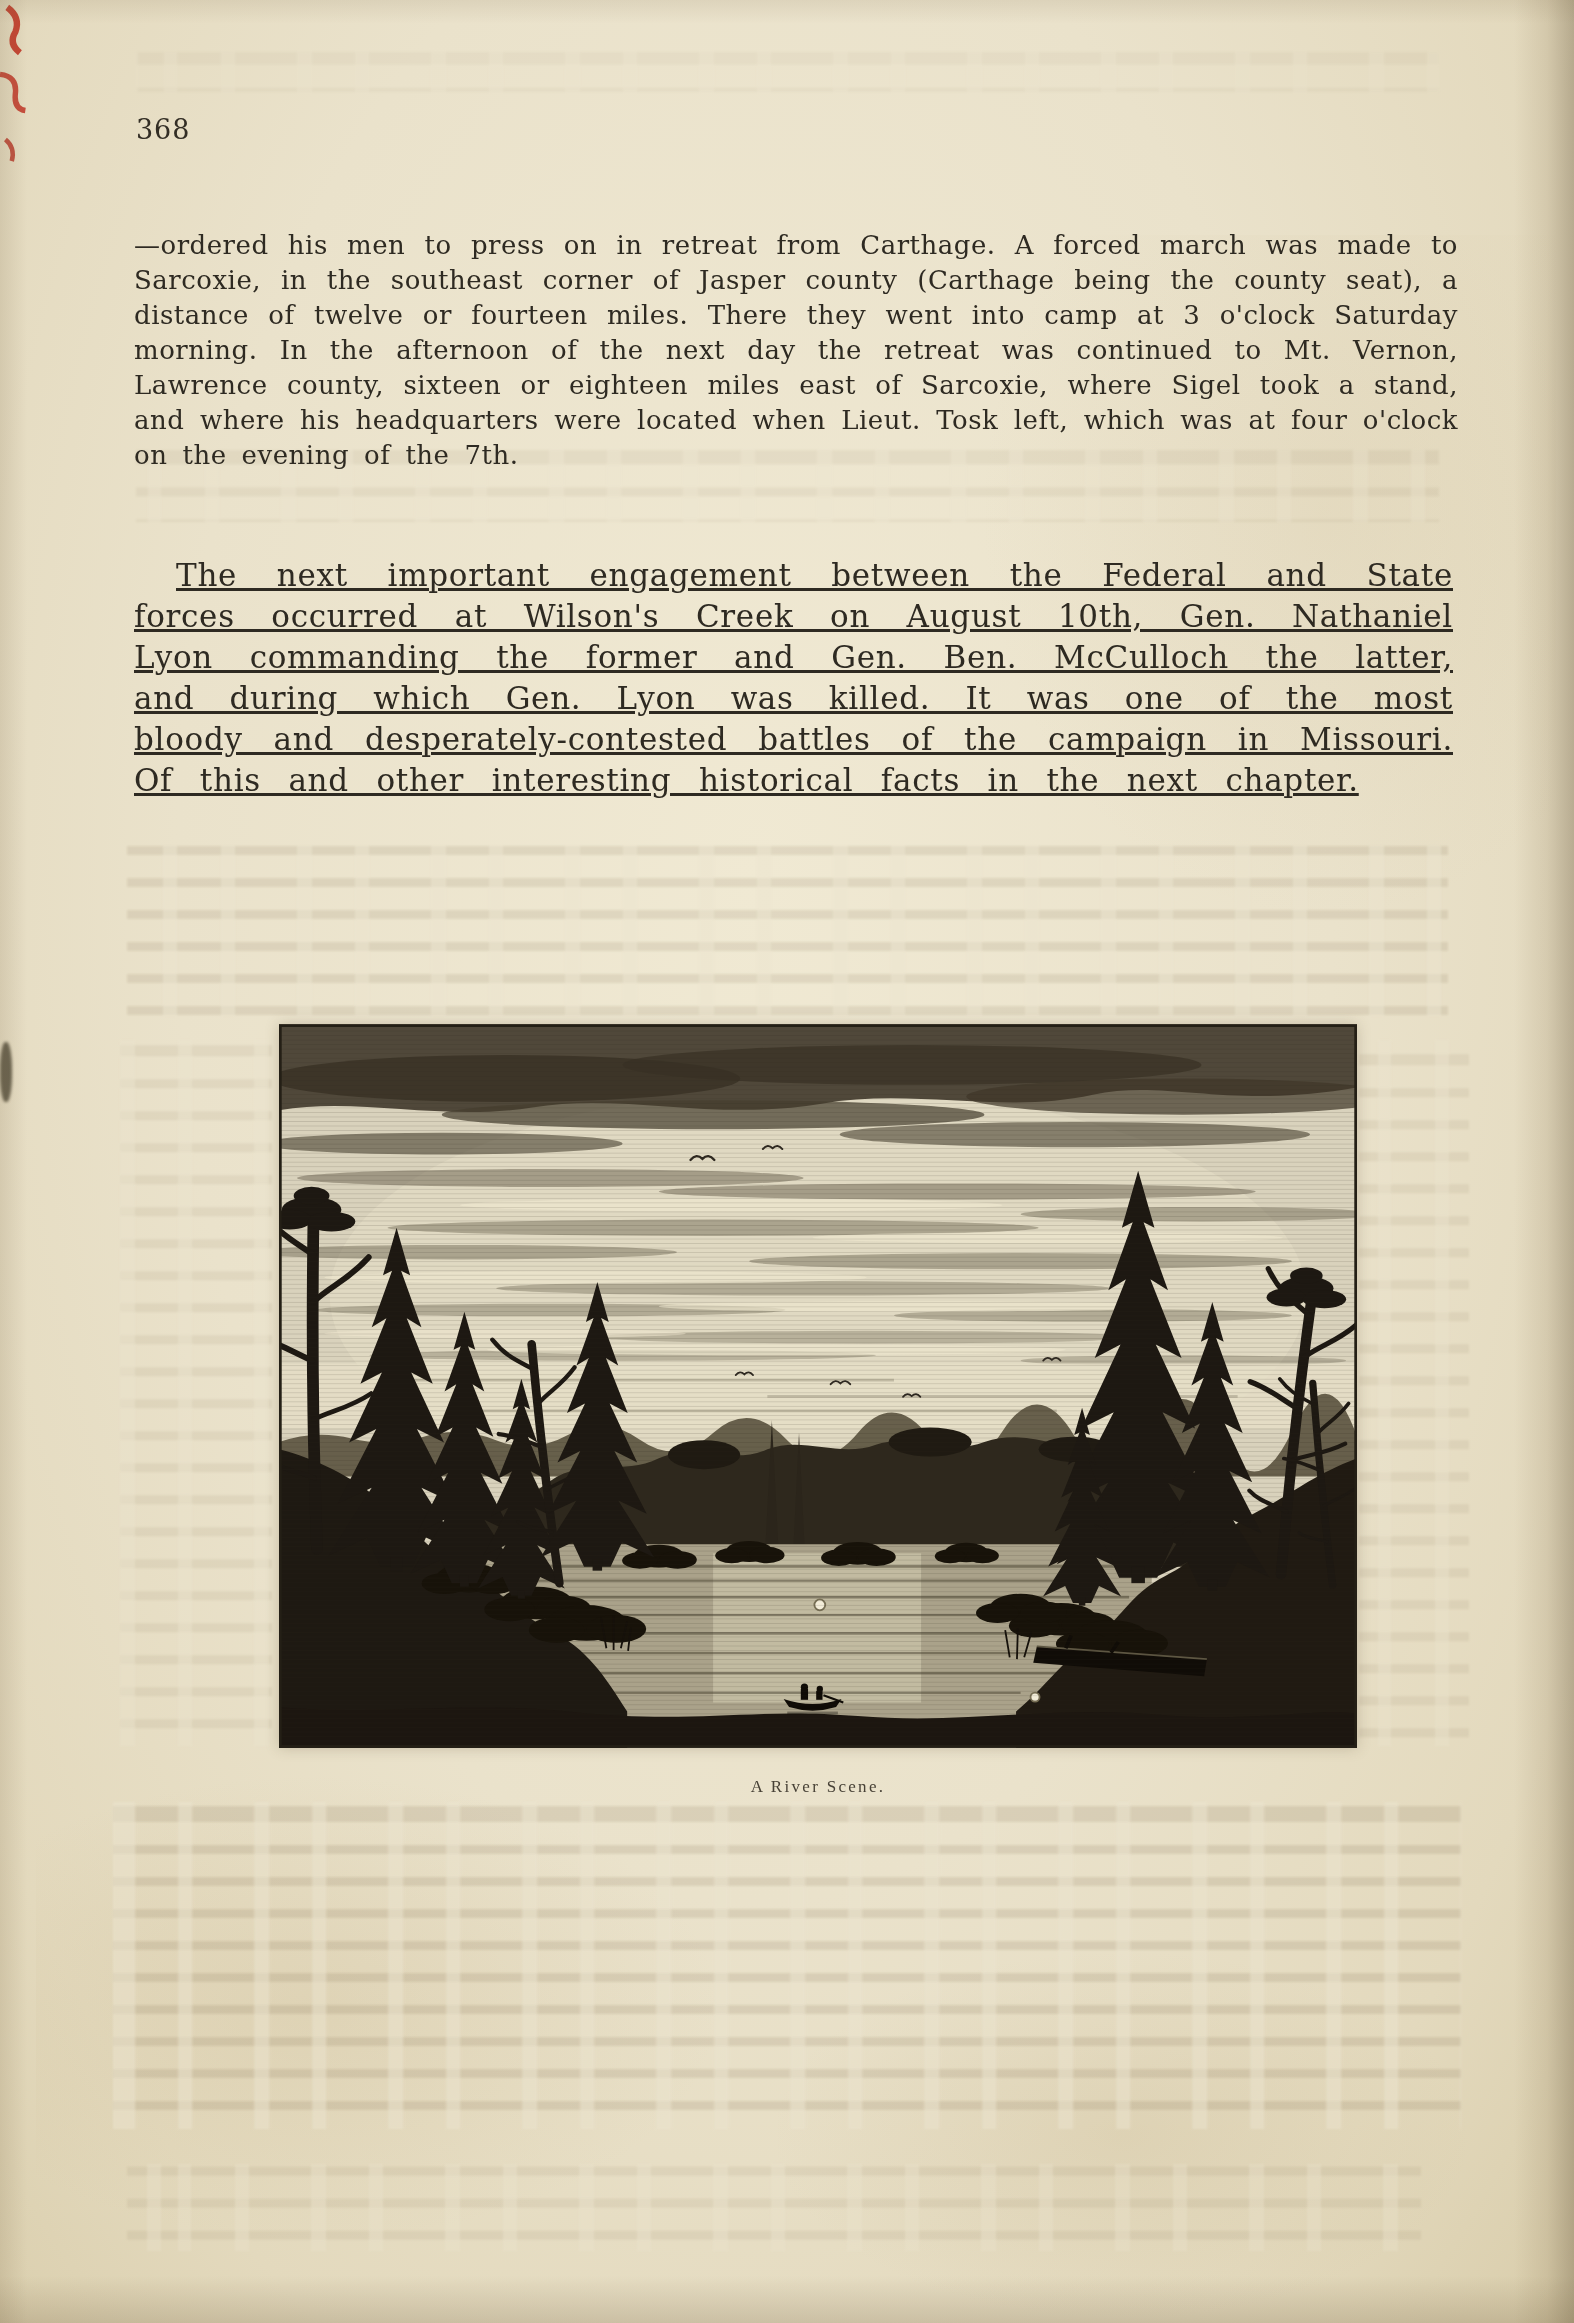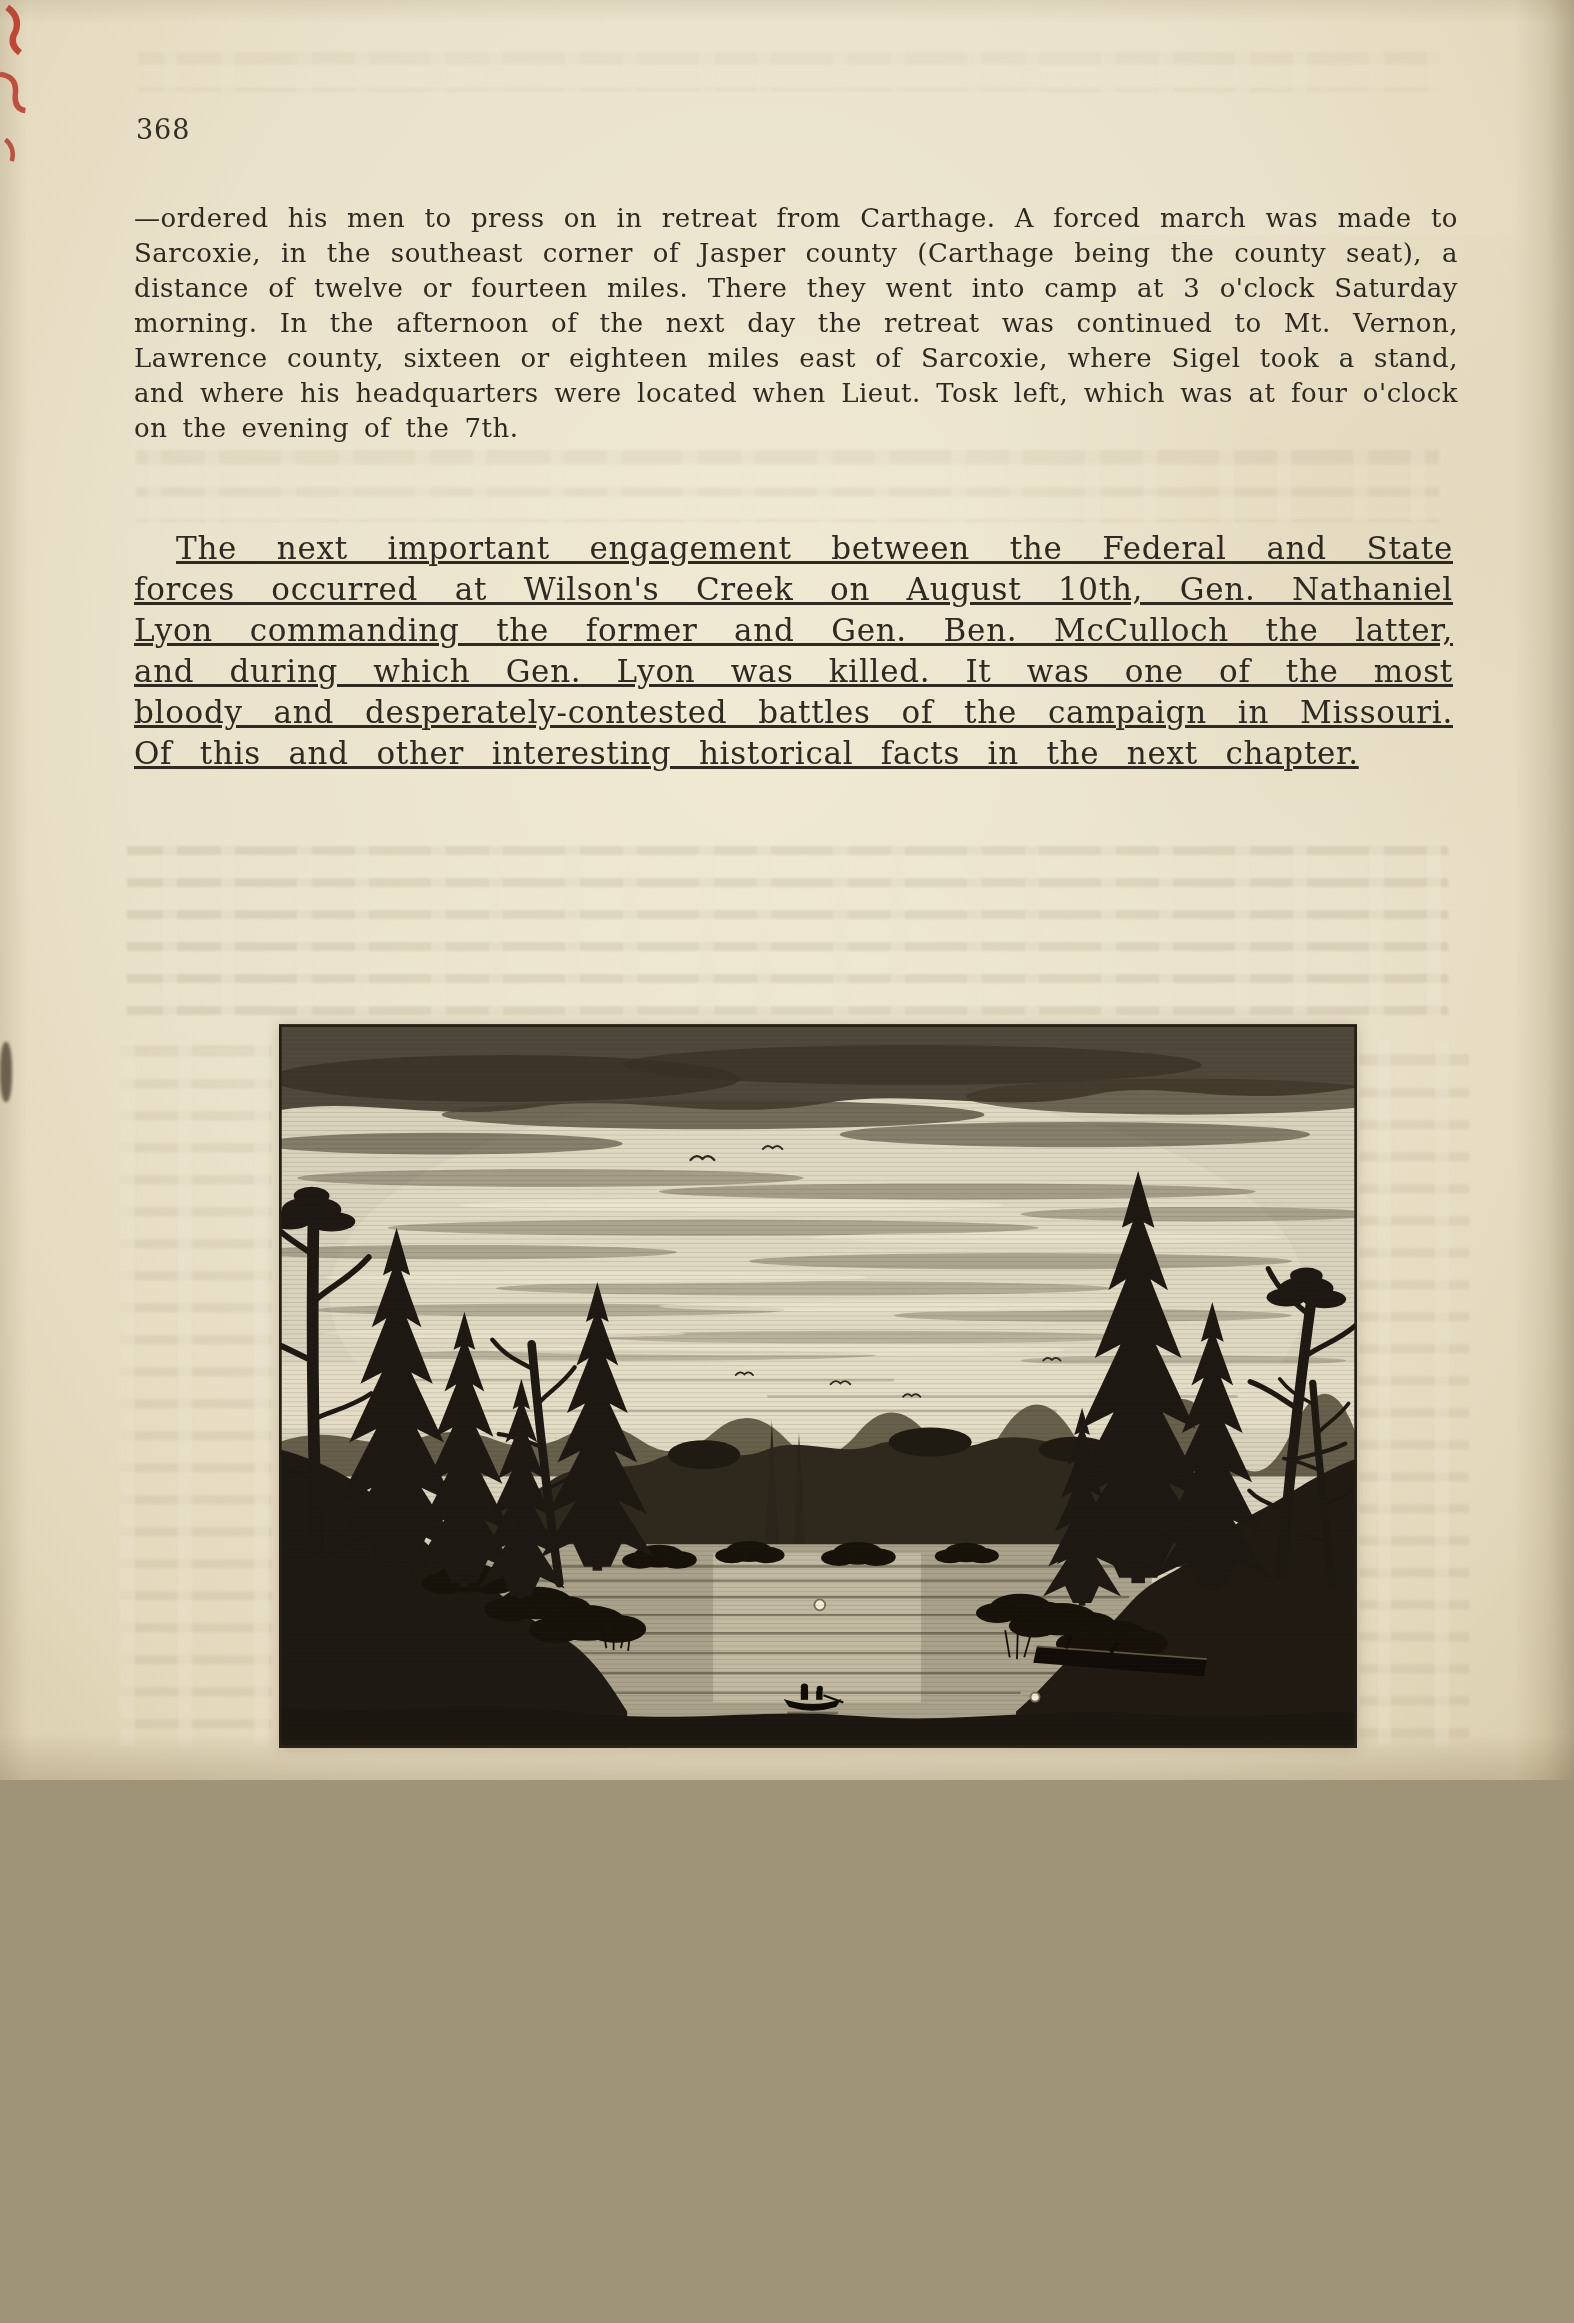--- a/index.html
+++ b/index.html
@@ -1,20 +1,20 @@
 <!DOCTYPE html>
 <html style="font-size:14.5px"><head>
 <meta charset="utf-8">
 <style>
   * { margin:0; padding:0; box-sizing:border-box; }
   html, body { width:1574px; height:2323px; overflow:hidden; }
   body { background:#9e9478; font-family:"DejaVu Serif","Liberation Serif",serif; }
 
   .page {
-    position:relative; width:1574px; height:1780px; overflow:hidden;
+    position:relative; width:1574px; height:2323px; overflow:hidden;
     color:#2e2a22;
     background:
       radial-gradient(ellipse at 48% 38%, #f0e9d3 0%, #eae2cb 50%, #e3d9bd 80%, #d9cdab 100%);
   }
 
   
   .blotch { position:absolute; pointer-events:none; }
   .blotch.b1 { left:36px; top:1773px; width:688px; height:470px;
     background:radial-gradient(ellipse at 40% 50%, rgba(196,176,132,0.22), rgba(196,176,132,0) 70%); }
   .blotch.b2 { left:977px; top:235px; width:579px; height:688px;
@@ -59,21 +59,21 @@
 
   .page-number {
     position:absolute; left:136px; top:114px;
     font-size:27px; letter-spacing:0.9px; color:#332e25;
   }
   .running-title {
     position:absolute; left:0; right:0; top:116px; text-align:center;
     font-size:26px; font-weight:bold; letter-spacing:2.7px; color:#332e25;
   }
 
-  .para { position:absolute; text-align:justify; color:#2e2a22; }
+  .para { position:absolute; text-align:justify; color:#2e2a22;margin-top:27px; }
   .para-1 {
     left:134px; top:201px; width:1324px;
     font-size:26px; line-height:35px; letter-spacing:0.5px; word-spacing:6.3px;
   }
   .para-2 {
     left:134px; top:528px; width:1319px;
     font-size:31px; line-height:41px; letter-spacing:0.7px; word-spacing:17px;
     text-indent:42px;
     text-decoration:underline;
   }

